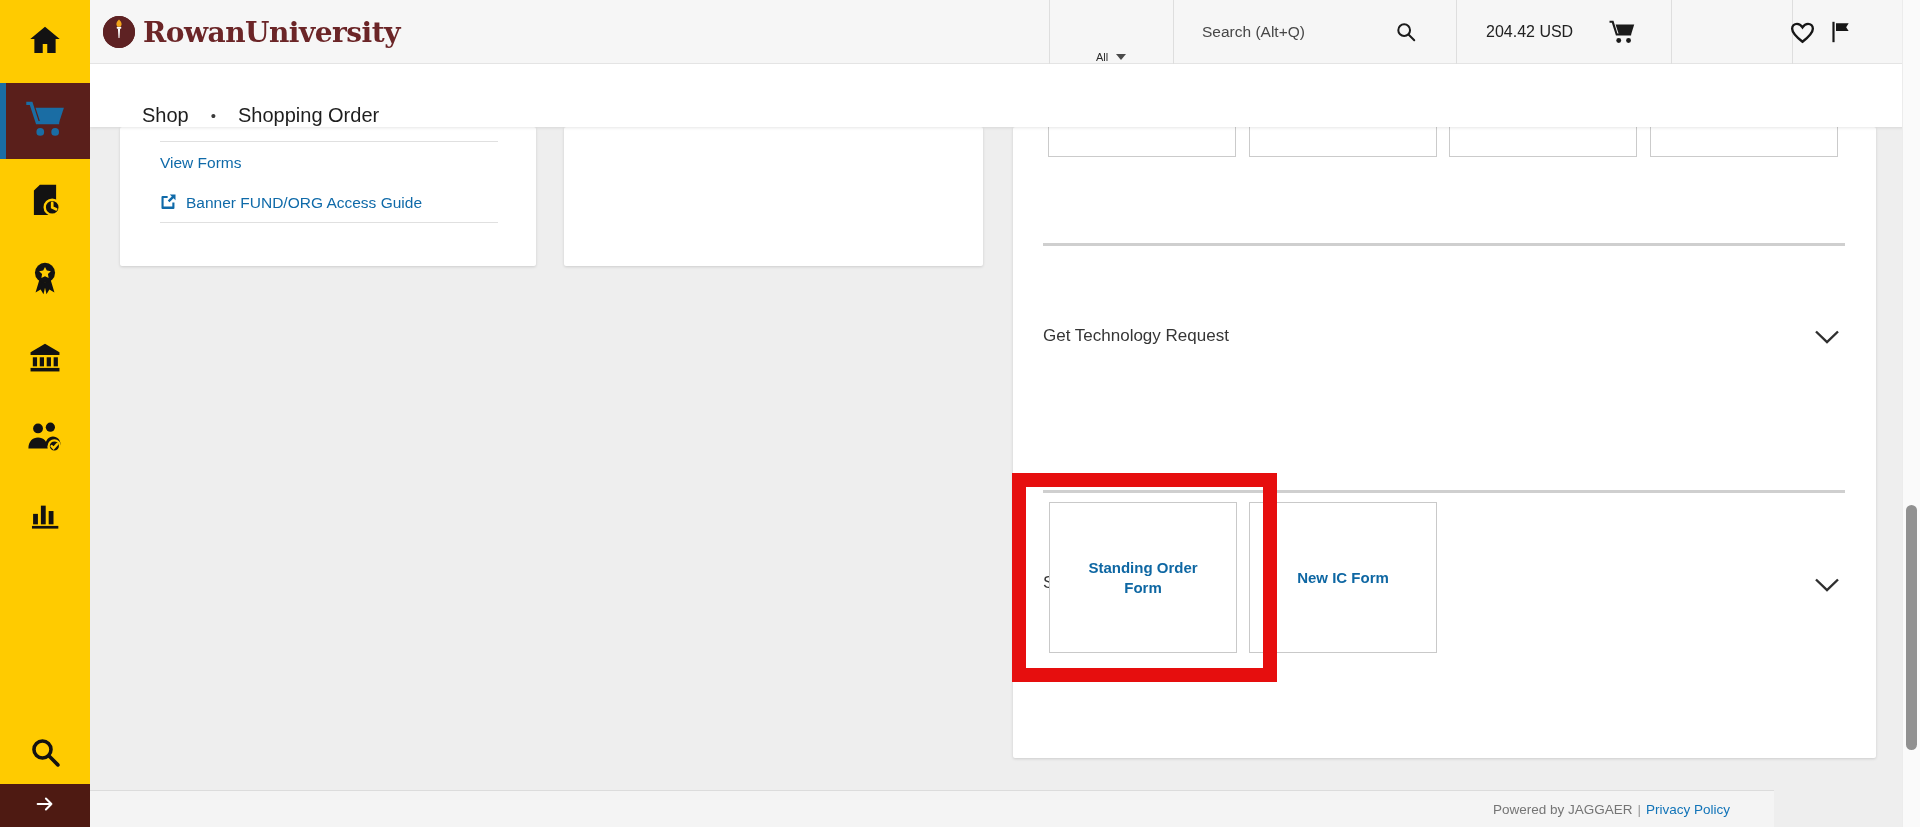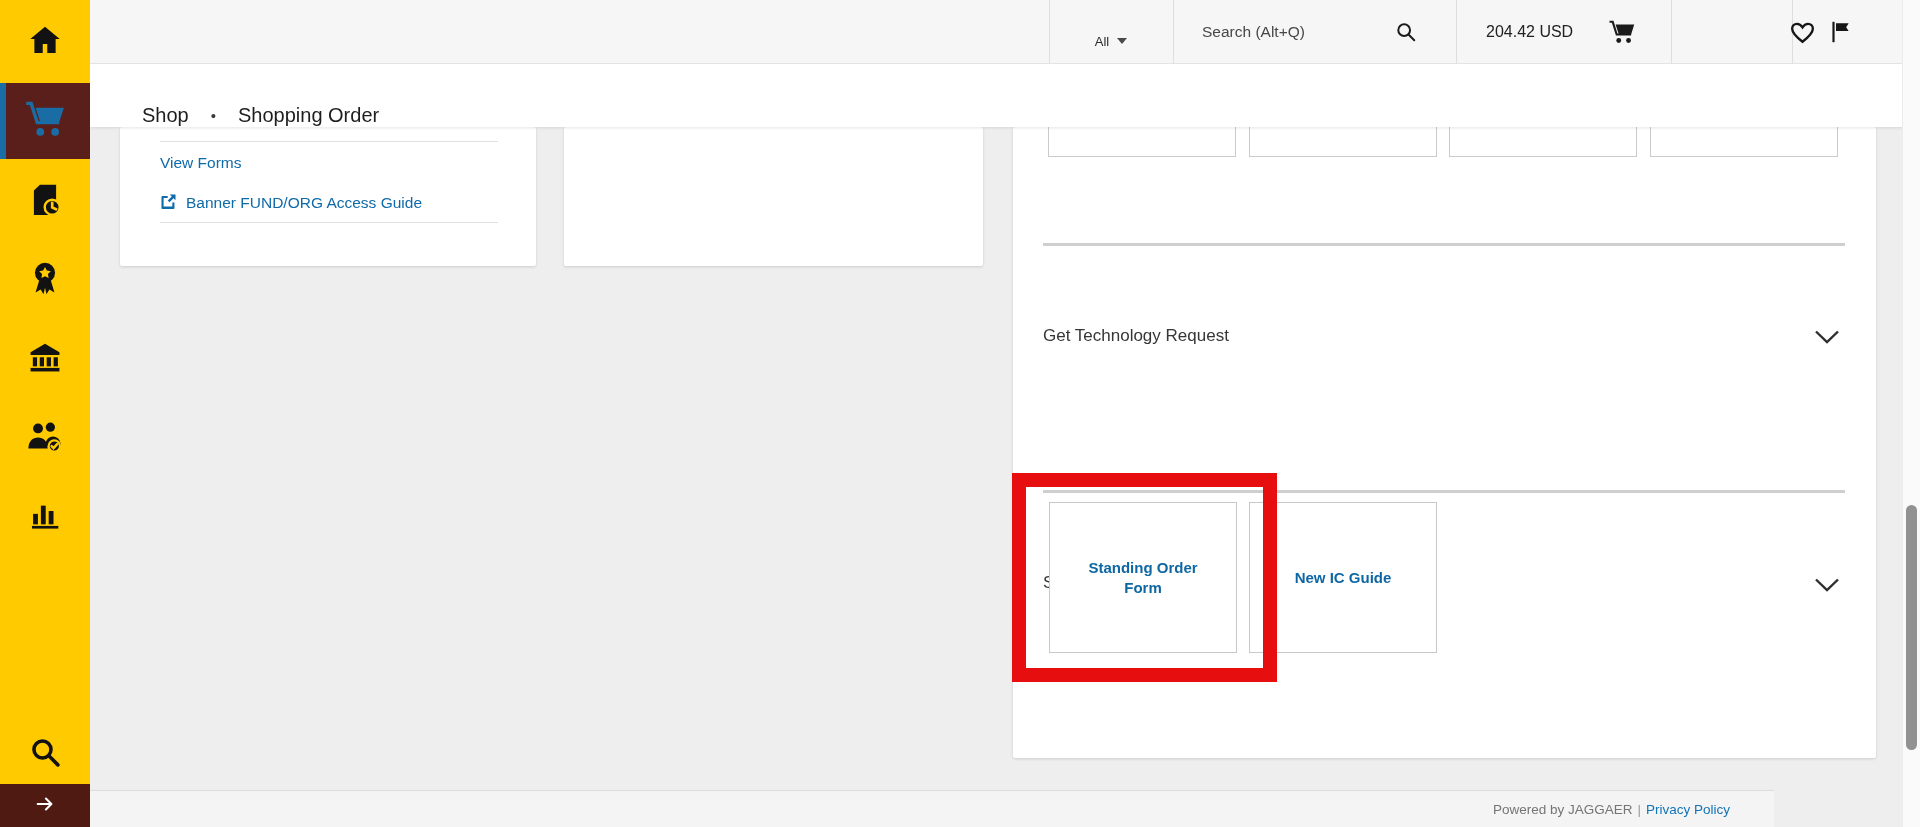--- a/index.html
+++ b/index.html
@@ -18,21 +18,21 @@
   .nav-search{top:722px}
   .sidebar-bottom{position:absolute;left:0;top:784px;width:90px;height:43px;background:#4e1a12;display:flex;align-items:center;justify-content:center;cursor:pointer}
 
   
   .topbar{position:absolute;left:90px;top:0;width:1830px;height:64px;background:#f6f6f6;border-bottom:1px solid #e4e4e4;z-index:10}
   .tb-divider{position:absolute;top:0;width:1px;height:64px;background:#dedede}
   .logo{position:absolute;left:13px;top:0;height:64px;display:flex;align-items:center;gap:8px;cursor:pointer}
   .logo-circle{width:32px;height:32px;border-radius:50%;background:#5e2223;position:relative;flex:0 0 auto}
   .logo-circle svg{position:absolute;left:0;top:0}
   .logo-text{font-family:"DejaVu Serif","Liberation Serif",serif;font-weight:700;font-size:28px;color:#6b2527;letter-spacing:-.5px;white-space:nowrap}
-  .tb-all{position:absolute;left:959px;top:0;width:124px;height:82px;display:flex;align-items:center;justify-content:center;gap:8px;font-size:13px;color:#2c2c2c;cursor:pointer}
+  .tb-all{position:absolute;left:959px;top:16px;width:124px;height:82px;display:flex;align-items:center;justify-content:center;gap:8px;font-size:11px;color:#2c2c2c;cursor:pointer}
   .caret{width:0;height:0;border-left:5px solid transparent;border-right:5px solid transparent;border-top:6px solid #4a4a4a}
   .tb-search{position:absolute;left:1083px;top:0;width:283px;height:64px;display:flex;align-items:center;cursor:text}
   .tb-search .ph{position:absolute;left:29px;font-size:15.5px;color:#474747}
   .tb-search .mag{position:absolute;left:222px;top:21px}
   .tb-cart{position:absolute;left:1366px;top:0;width:215px;height:64px;display:flex;align-items:center;cursor:pointer}
   .tb-cart .amt{position:absolute;left:30px;font-size:16px;color:#222}
   .tb-cart svg{position:absolute;left:152px;top:18px}
   .tb-icon{position:absolute;top:0;height:64px;display:flex;align-items:center;justify-content:center;cursor:pointer}
   .ic-heart{left:1694px;width:36px}.ic-flag{left:1732px;width:36px}
   .ic-bell{left:1814px;width:36px}
@@ -174,20 +174,31 @@
     <div class="sidebar-bottom">
       <span>
         <svg width="26" height="22" viewBox="0 0 24 24" fill="none" stroke="#ffffff" stroke-width="2.2" stroke-linecap="round" stroke-linejoin="round">
           <path d="M4 12 h15 M13 6 l6 6 -6 6"></path>
         </svg>
       </span>
     </div>
   </div>
 
   <div class="topbar">
+    <div class="logo">
+      <span class="logo-circle">
+        <svg width="32" height="32" viewBox="0 0 32 32">
+          <circle cx="16" cy="16" r="16" fill="#5e2223"></circle>
+          <path d="M14.9 12.5 h2.2 l-0.6 9.5 h-1 z" fill="#ffffff"></path>
+          <rect x="13.7" y="10.8" width="4.6" height="1.9" rx="0.7" fill="#ffffff"></rect>
+          <path d="M16 3.6 c1.7 1.5 2.6 3 2.6 4.6 0 1.6-1.1 2.6-2.6 2.6 s-2.6-1-2.6-2.6 c0-1.6.9-3.1 2.6-4.6 z" fill="#f3a61b"></path>
+        </svg>
+      </span>
+      <span class="logo-text">RowanUniversity</span>
+    </div>
 
     <div class="tb-divider" style="left:959px"></div>
     <div class="tb-divider" style="left:1083px"></div>
     <div class="tb-divider" style="left:1366px"></div>
     <div class="tb-divider" style="left:1581px"></div>
     <div class="tb-divider" style="left:1702px"></div>
 
     <div class="tb-all">
       <span>All</span>
       <span class="caret"></span>
@@ -281,21 +292,21 @@
       <svg width="26" height="16" viewBox="0 0 26 16" fill="none" stroke="#2f2f2f" stroke-width="2.4">
           <path d="M2 2.5 L13 13 L24 2.5"></path>
         </svg>
     </div>
     <div class="sec-rule" style="top:363px"></div>
 
     <div class="tile t-sof">
       <span>Standing Order Form</span>
     </div>
     <div class="tile t-nic">
-      <span>New IC Guide</span>
+      <span>New IC Form</span>
     </div>
   </div>
 
   <div class="highlight-box"></div>
 
   <div class="footer">
     <span class="grey">Powered by JAGGAER</span>
     <span class="sep grey">|</span>
     <a>Privacy Policy</a>
   </div>

